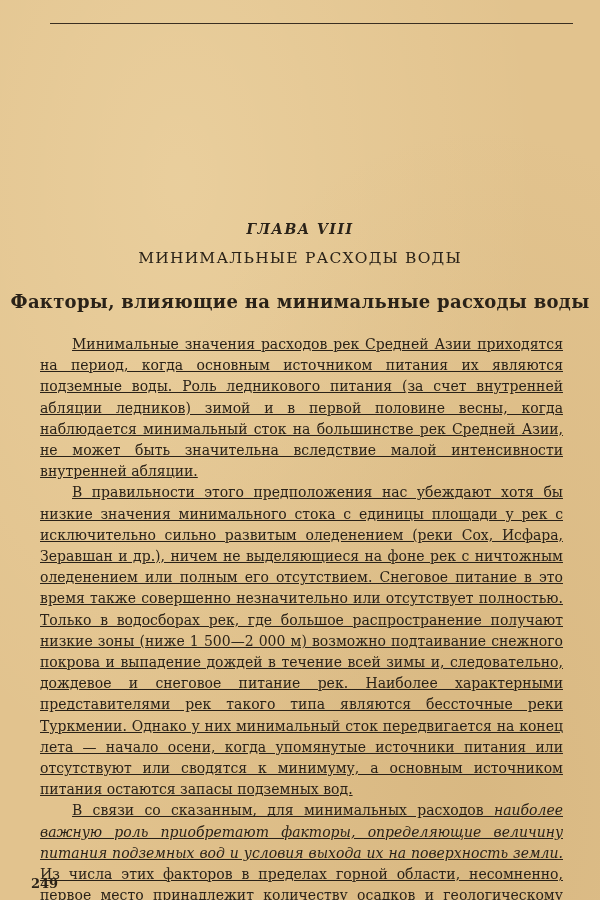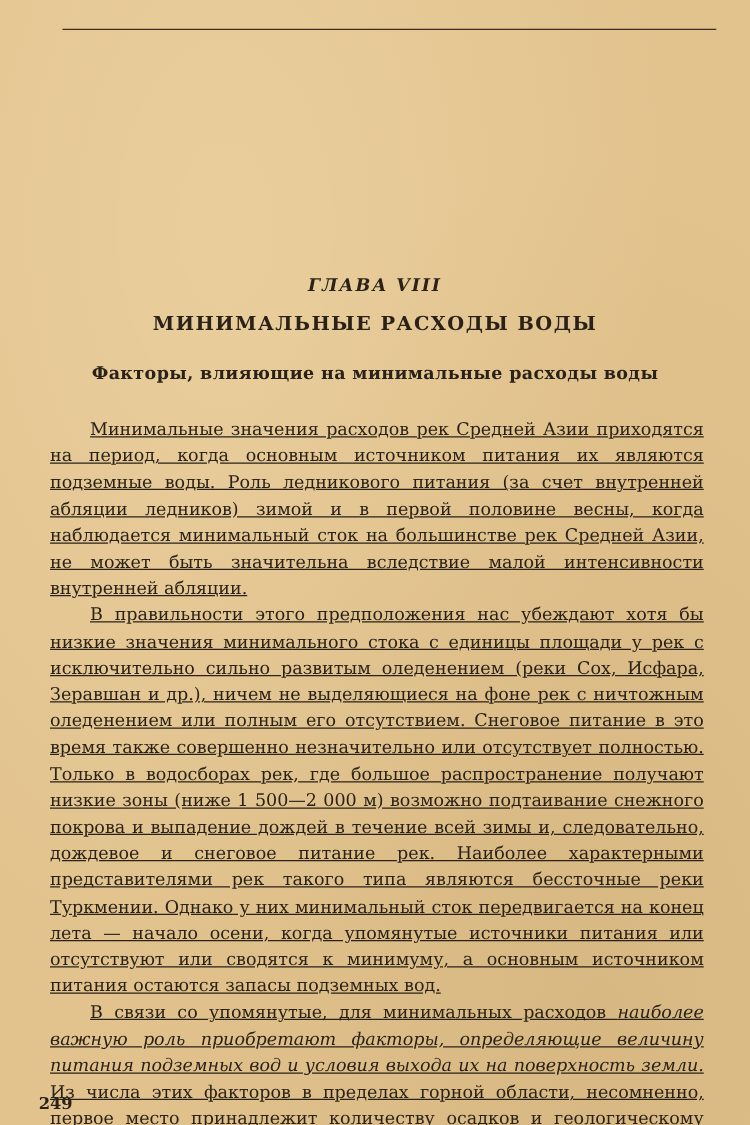--- a/index.html
+++ b/index.html
@@ -9,38 +9,38 @@
     background-image: radial-gradient(ellipse at 30% 20%, rgba(255,240,200,0.25), rgba(0,0,0,0) 60%),
                       radial-gradient(ellipse at 80% 90%, rgba(160,120,60,0.15), rgba(0,0,0,0) 60%);
     font-family: "DejaVu Serif", serif;
     color:#2a2218;
     position:relative;
   }
   .rule { position:absolute; left:50px; top:23px; width:523px; height:0; border-top:1.5px solid #3a2f22; }
   .chapter { position:absolute; top:221px; left:0; width:600px; text-align:center;
     font-style:italic; font-weight:bold; font-size:14px; letter-spacing:1.5px; }
   .title { position:absolute; top:249px; left:0; width:600px; text-align:center;
-    font-weight:bold; font-size:15.5px; letter-spacing:1.2px; }
+    font-weight:normal; font-size:15.5px; letter-spacing:1.2px; }
   .subtitle { position:absolute; top:291px; left:0; width:600px; text-align:center;
-    font-weight:bold; font-size:14px; letter-spacing:0.3px; }
+    font-weight:bold; font-size:18px; letter-spacing:0.3px; }
   .body { position:absolute; top:334px; left:40px; width:523px;
     font-size:14px; line-height:21.2px; text-align:justify; }
   .body p { margin:0; text-indent:32px;text-decoration:underline; }
   .body em { font-style:italic; }
   .folio { position:absolute; top:876px; left:31px; font-size:13px; font-weight:bold; }
 </style>
 </head>
 <body>
 
 <div class="rule"></div>
 
 <div class="chapter">ГЛАВА VIII</div>
 <div class="title">МИНИМАЛЬНЫЕ РАСХОДЫ ВОДЫ</div>
 <div class="subtitle">Факторы, влияющие на минимальные расходы воды</div>
 
 <div class="body">
   <p>Минимальные значения расходов рек Средней Азии приходятся на период, когда основным источником питания их являются подземные воды. Роль ледникового питания (за счет внутренней абляции ледников) зимой и в первой половине весны, когда наблюдается минимальный сток на большинстве рек Средней Азии, не может быть значительна вследствие малой интенсивности внутренней абляции.</p>
   <p>В правильности этого предположения нас убеждают хотя бы низкие значения минимального стока с единицы площади у рек с исключительно сильно развитым оледенением (реки Сох, Исфара, Зеравшан и др.), ничем не выделяющиеся на фоне рек с ничтожным оледенением или полным его отсутствием. Снеговое питание в это время также совершенно незначительно или отсутствует полностью. Только в водосборах рек, где большое распространение получают низкие зоны (ниже 1 500—2 000 м) возможно подтаивание снежного покрова и выпадение дождей в течение всей зимы и, следовательно, дождевое и снеговое питание рек. Наиболее характерными представителями рек такого типа являются бессточные реки Туркмении. Однако у них минимальный сток передвигается на конец лета — начало осени, когда упомянутые источники питания или отсутствуют или сводятся к минимуму, а основным источником питания остаются запасы подземных вод.</p>
-  <p><span>В связи со упомянутые, для минимальных расходов </span><em>наиболее важную роль приобретают факторы, определяющие величину питания подземных вод и условия выхода их на поверхность земли.</em><span> Из числа этих факторов в пределах горной области, несомненно, первое место принадлежит количеству осадков и геологическому строению водосборов.</span></p>
+  <p><span>В связи со сказанным, для минимальных расходов </span><em>наиболее важную роль приобретают факторы, определяющие величину питания подземных вод и условия выхода их на поверхность земли.</em><span> Из числа этих факторов в пределах горной области, несомненно, первое место принадлежит количеству осадков и геологическому строению водосборов.</span></p>
 
 </div>
 
 <div class="folio">249</div>
 
 </body></html>

